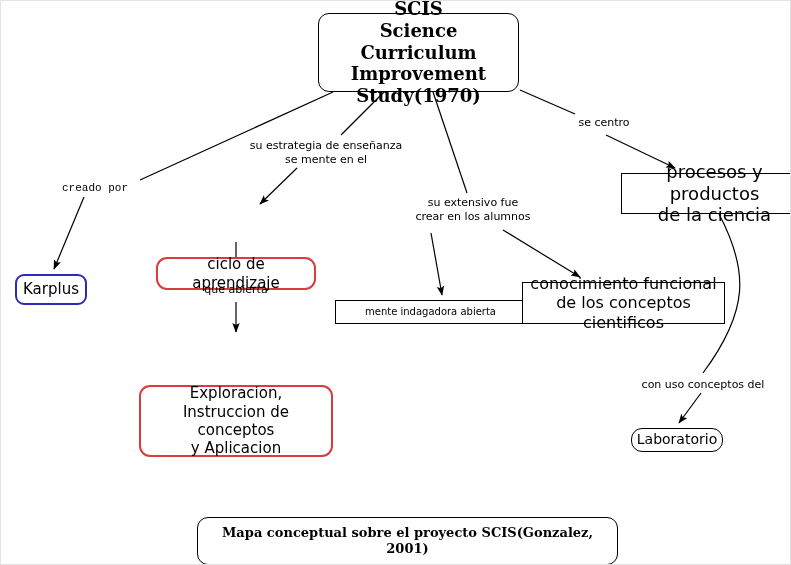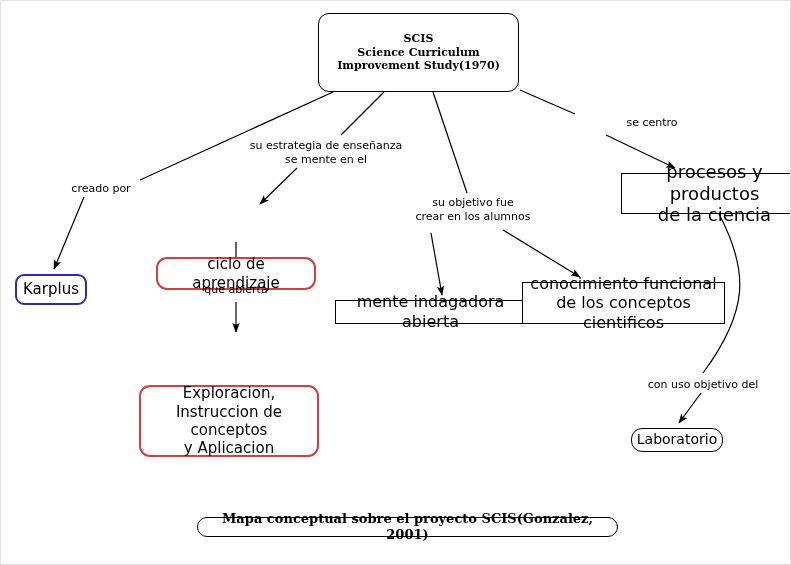--- a/index.html
+++ b/index.html
@@ -92,62 +92,62 @@
         <path d="M 432 91 L 466 192" fill="none" stroke="#000000" stroke-width="1.2"></path>
         <path d="M 430 232 L 441 294" fill="none" stroke="#000000" stroke-width="1.2" marker-end="url(#arrowhead)"></path>
         <path d="M 502 229 L 579 276" fill="none" stroke="#000000" stroke-width="1.2" marker-end="url(#arrowhead)"></path>
         <path d="M 519 89 L 574 113" fill="none" stroke="#000000" stroke-width="1.2"></path>
         <path d="M 605 134 L 674 167" fill="none" stroke="#000000" stroke-width="1.2" marker-end="url(#arrowhead)"></path>
         <path d="M 718 213 C 748 270 748 310 702 372" fill="none" stroke="#000000" stroke-width="1.2"></path>
         <path d="M 700 392 L 678 422" fill="none" stroke="#000000" stroke-width="1.2" marker-end="url(#arrowhead)"></path>
       </g>
   </svg>
 
-  <div class="node rounded-black" style="left: 317px; top: 12px; width: 201px; height: 79px; font-size: 11px; border-color: rgb(0, 0, 0);">
+  <div class="node rounded-black" style="left: 317px; top: 12px; width: 201px; height: 79px; font-size: 18px; border-color: rgb(0, 0, 0);">
     <span class="node-text">SCIS
 Science Curriculum
 Improvement Study(1970)</span>
   </div>
 
   <div id="node-layer">
       <div class="node rounded-blue" style="left: 14px; top: 273px; width: 72px; height: 31px; font-size: 15px; border-color: rgb(43, 43, 181);">
         <span class="node-text">Karplus</span>
       </div>
       <div class="node rounded-red" style="left: 155px; top: 208px; width: 160px; height: 33px; font-size: 15px; border-color: rgb(216, 60, 60);">
         <span class="node-text">ciclo de aprendizaje</span>
       </div>
-      <div class="node rounded-red" style="left: 138px; top: 336px; width: 180px; height: 72px; font-size: 15px; border-color: rgb(216, 60, 60); justify-content: flex-end;">
+      <div class="node rounded-red" style="left: 138px; top: 336px; width: 194px; height: 72px; font-size: 15px; border-color: rgb(216, 60, 60); justify-content: flex-end;">
         <span class="node-text">Exploracion,
 Instruccion de conceptos
 y Aplicacion</span>
       </div>
-      <div class="node rect-black" style="left: 334px; top: 299px; width: 191px; height: 24px; font-size: 16px; border-color: rgb(0, 0, 0);">
+      <div class="node rect-black" style="left: 334px; top: 299px; width: 191px; height: 24px; font-size: 10px; border-color: rgb(0, 0, 0);">
         <span class="node-text">mente indagadora abierta</span>
       </div>
       <div class="node rect-black" style="left: 521px; top: 281px; width: 203px; height: 42px; font-size: 16px; border-color: rgb(0, 0, 0);">
         <span class="node-text">conocimiento funcional
 de los conceptos cientificos</span>
       </div>
       <div class="node rect-black" style="left: 620px; top: 172px; width: 187px; height: 41px; font-size: 18px; border-color: rgb(0, 0, 0);">
         <span class="node-text">procesos y productos
 de la ciencia</span>
       </div>
       <div class="node rect-black" style="left: 630px; top: 427px; width: 92px; height: 24px; font-size: 14px; border-color: rgb(0, 0, 0); border-radius: 11px;">
         <span class="node-text">Laboratorio</span>
       </div>
     </div>
 
   <div id="label-layer">
-      <div class="edge-label" style="left: 62px; top: 181px; width: 76px;">creado por</div>
+      <div class="edge-label" style="left: 56px; top: 181px; width: 76px; font-family: Liberation Mono, monospace;">creado por</div>
       <div class="edge-label" style="left: 245px; top: 138px; width: 160px;">su estrategia de enseñanza
 se mente en el</div>
       <div class="edge-label" style="left: 199px; top: 282px; width: 72px;">que abierta</div>
-      <div class="edge-label" style="left: 410px; top: 195px; width: 124px;">su objetivo fue
+      <div class="edge-label" style="left: 410px; top: 195px; width: 124px;">su extensivo fue
 crear en los alumnos</div>
-      <div class="edge-label" style="left: 572px; top: 115px; width: 62px; margin-left: 48px;">se centro</div>
-      <div class="edge-label" style="left: 638px; top: 377px; width: 128px;">con uso objetivo del</div>
+      <div class="edge-label" style="left: 572px; top: 115px; width: 62px;">se centro</div>
+      <div class="edge-label" style="left: 638px; top: 377px; width: 128px;">con uso conceptos del</div>
     </div>
 
-  <div class="node rounded-black" style="left: 196px; top: 516px; width: 421px; height: 20px; font-size: 13px; border-color: rgb(0, 0, 0);">
+  <div class="node rounded-black" style="left: 196px; top: 516px; width: 421px; height: 48px; font-size: 13px; border-color: rgb(0, 0, 0);">
     <span class="node-text">Mapa conceptual sobre el proyecto SCIS(Gonzalez, 2001)</span>
   </div>
 
 </div>
 
 </body></html>

